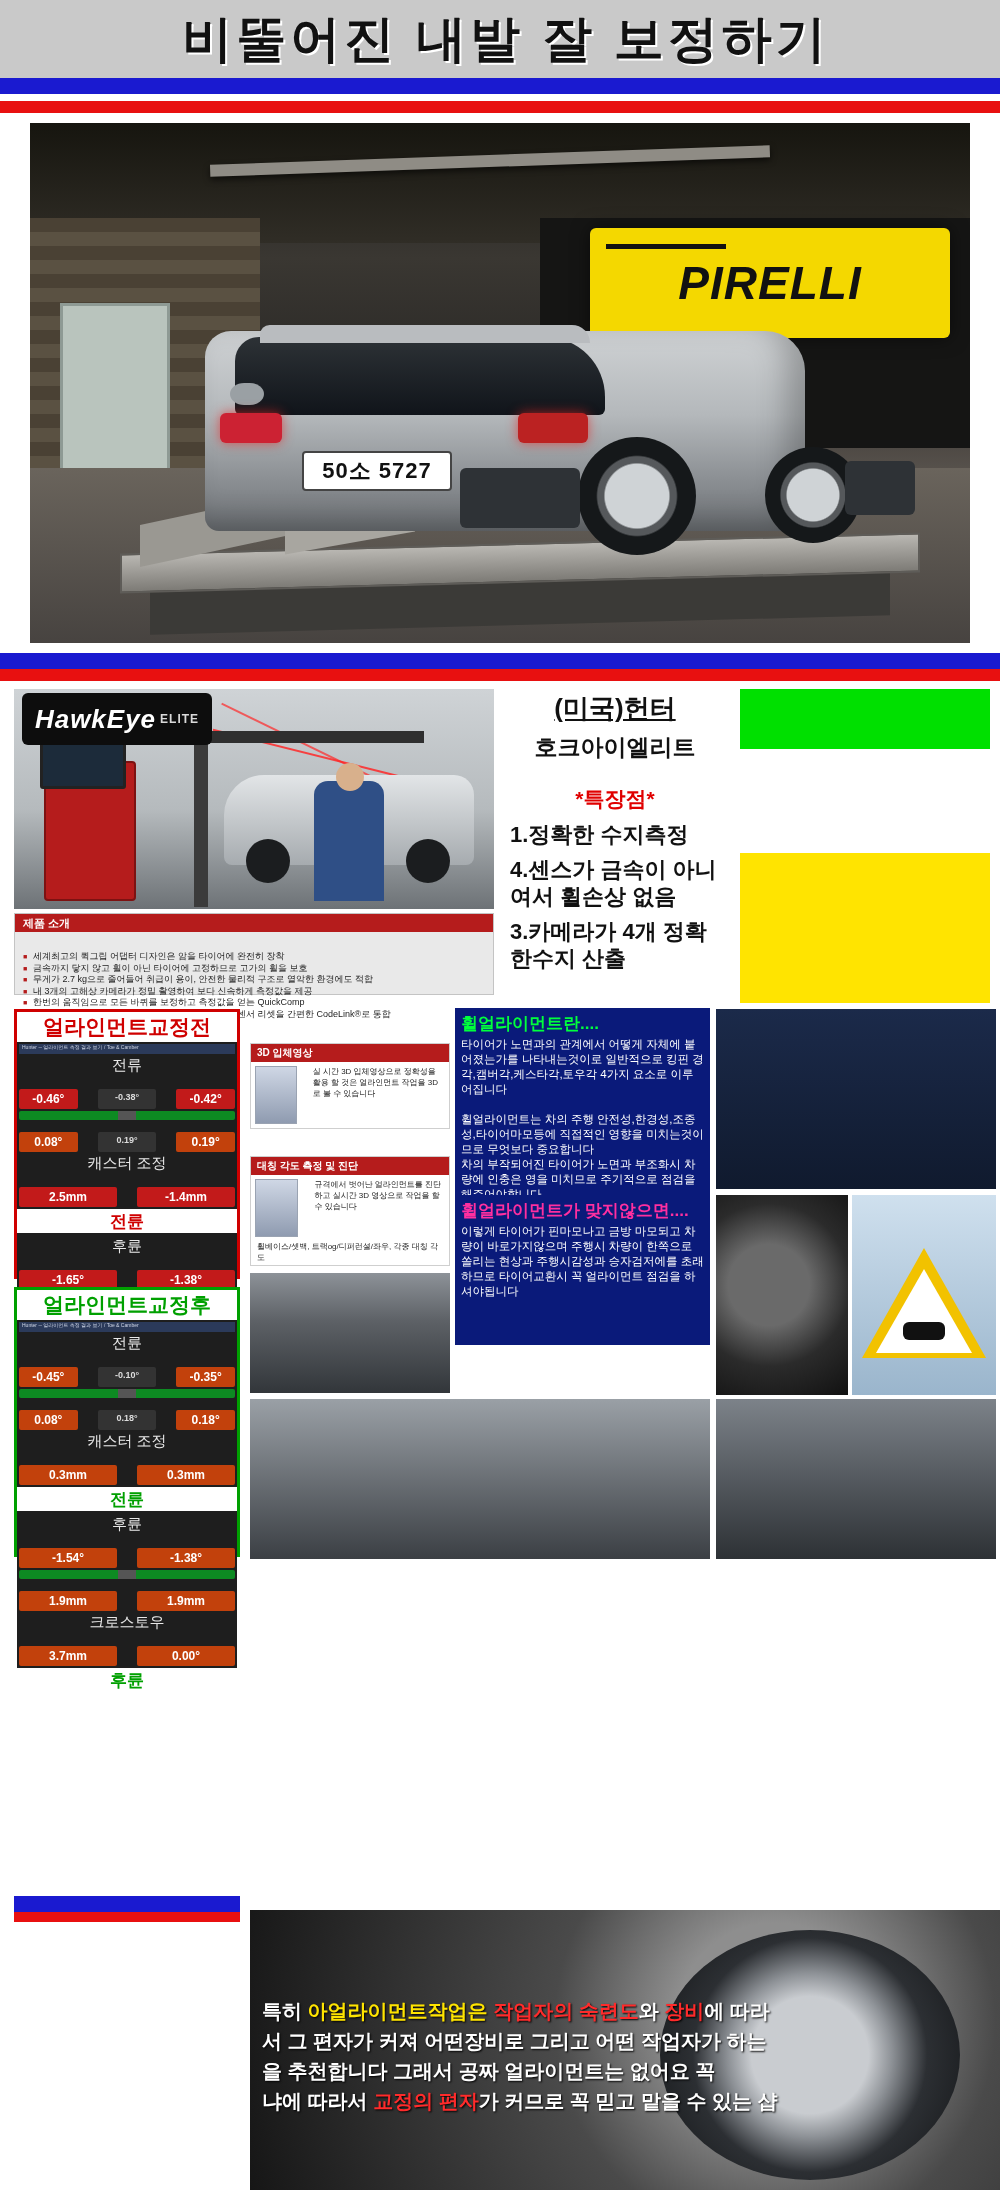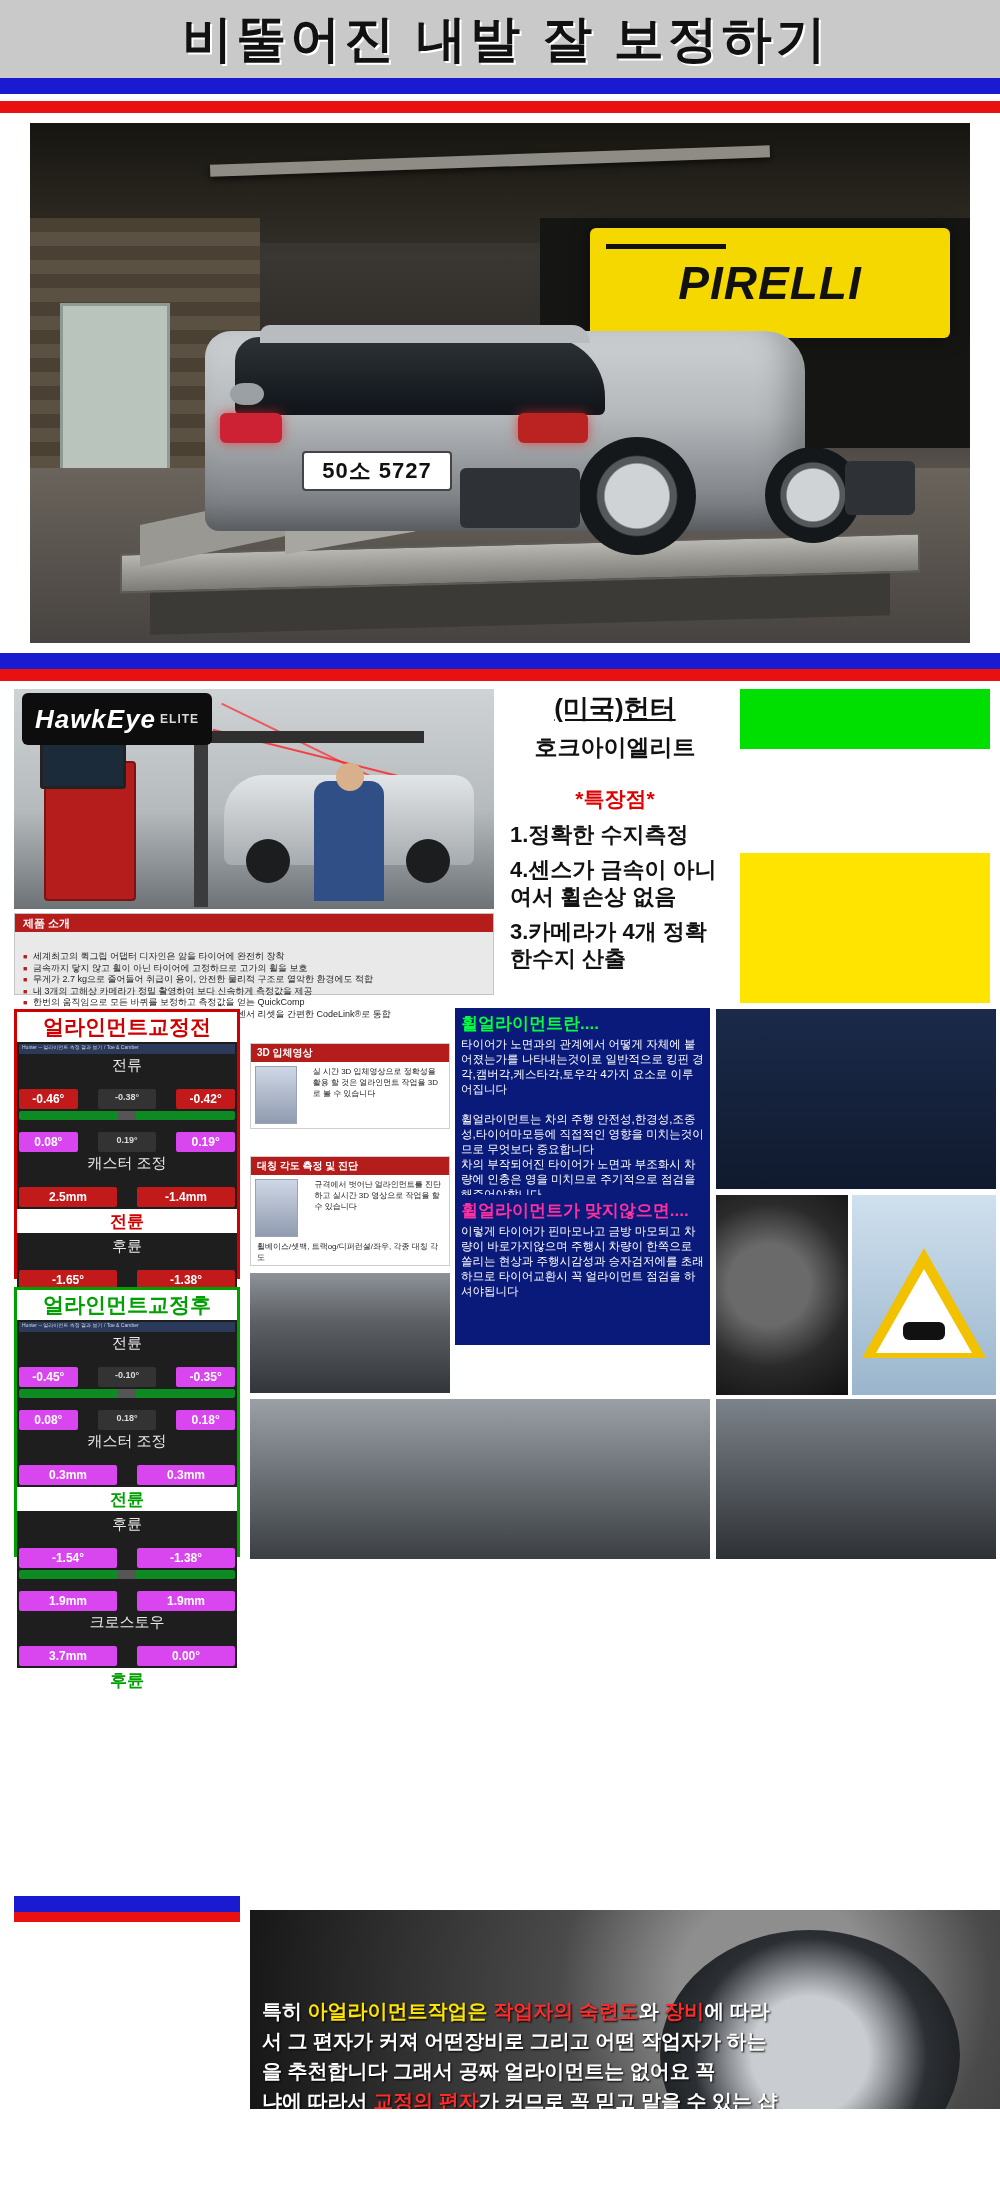--- a/index.html
+++ b/index.html
@@ -189,21 +189,21 @@
     height: 30px; background: #ffffff; color: #cf0000; font-size: 21px; font-weight: bold;
     display: flex; align-items: center; justify-content: center;
   }
   .align-title.green { color: #00a000; }
   .screen {
     background: #1e1e1e; position: relative; padding: 2px;
   }
   .screen-top { height: 10px; background: #2b3a5a; color: #cfd6e6; font-size: 5px; padding-left: 3px; }
   .screen-row { display: flex; gap: 20px; margin-top: 12px; }
   .screen-cell {
-    flex: 1; background: #d946ef; color: #ffffff; font-size: 12px; font-weight: bold;
+    flex: 1; background: #c2410c; color: #ffffff; font-size: 12px; font-weight: bold;
     text-align: center; padding: 3px 0; border-radius: 2px;
   }
   .screen-cell.red { background: #c21a1a; }
   .screen-cell.small { font-size: 9px; background: #333; color: #ddd; }
   .screen-label { color: #e8e8e8; font-size: 15px; text-align: center; padding: 2px 0; }
   .bar-strip { height: 9px; background: linear-gradient(90deg,#0d8a22 0 46%,#555 46% 54%,#0d8a22 54% 100%); margin-top: 2px; border-radius: 2px;}
   .sub-tag {
     height: 24px; background: #ffffff; color: #cf0000; font-weight: bold; font-size: 17px;
     display: flex; align-items: center; justify-content: center;
   }
@@ -234,21 +234,21 @@
     width: 0; height: 0; border-left: 48px solid transparent; border-right: 48px solid transparent;
     border-bottom: 84px solid #ffffff;
   }
   .warning-car {
     position: absolute; left: 50%; top: 68%; transform: translate(-50%,-50%);
     width: 42px; height: 18px; background: #111; border-radius: 6px;
   }
 
   
   .bottom-photo {
-    position: absolute; left: 250px; top: 1910px; width: 750px; height: 199px;
+    position: absolute; left: 250px; top: 1910px; width: 750px; height: 280px;
     background: radial-gradient(circle at 70% 40%, #8e8e8e 0 18%, #4a4a4a 40%, #161616 100%);
     overflow: hidden;
   }
   .bottom-rim {
     position: absolute; right: 40px; top: 20px; width: 300px; height: 250px; border-radius: 50%;
     background: radial-gradient(circle, #c9ccd0 0 30%, #8d9196 42%, #2c2f33 60%, #101214 100%);
   }
   .bottom-text {
     position: absolute; left: 12px; top: 86px; width: 730px;
     font-size: 20px; font-weight: bold; line-height: 30px; color: #ffffff;

